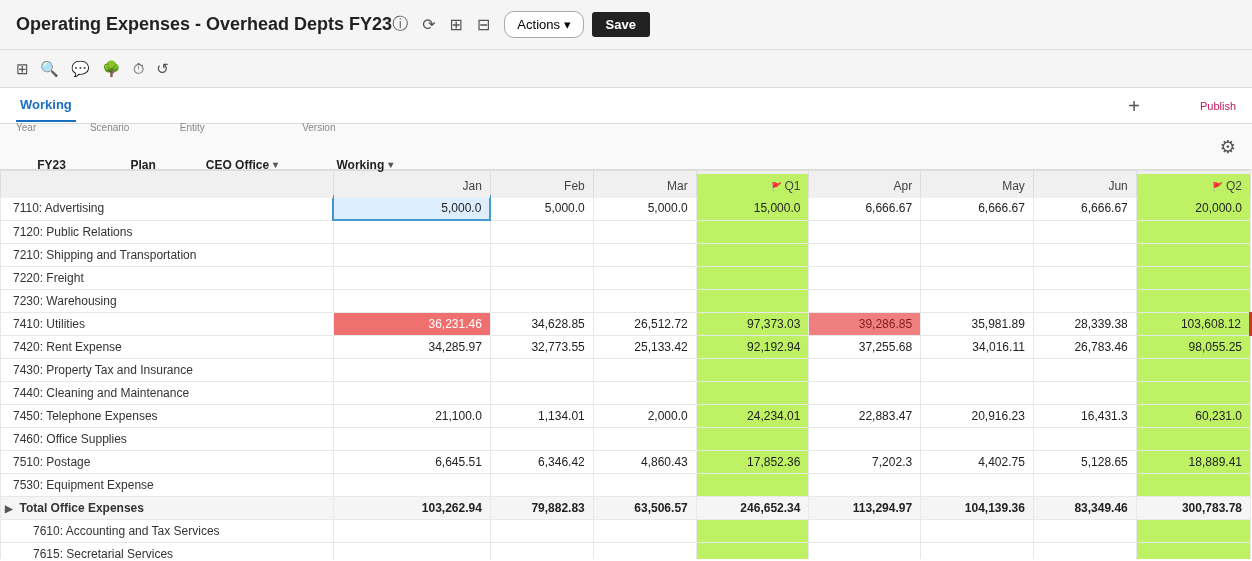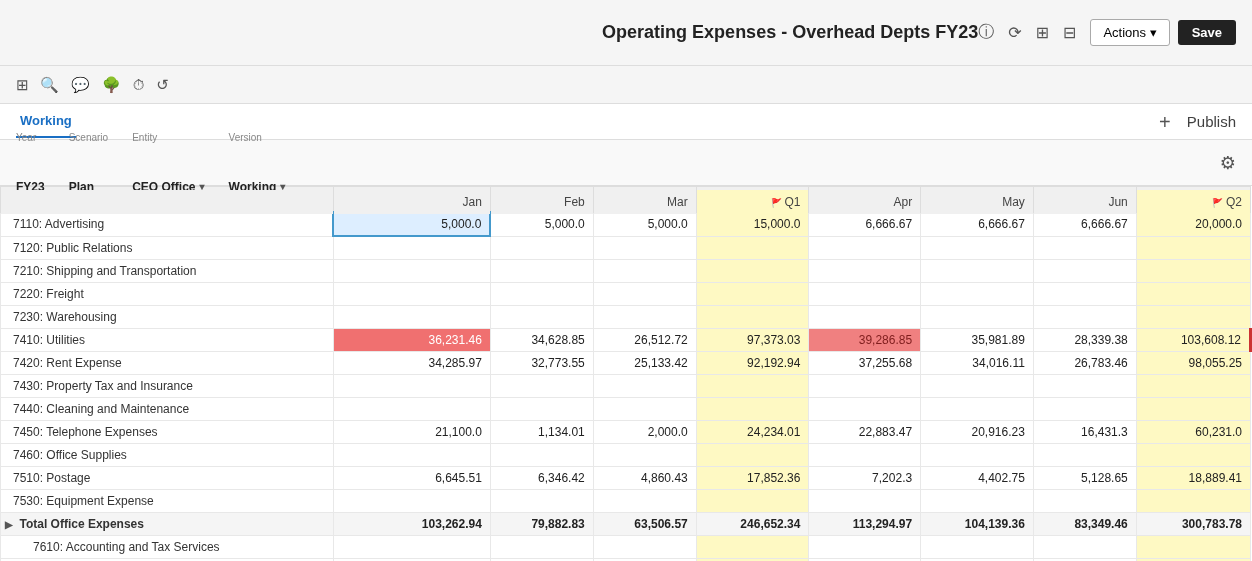--- a/index.html
+++ b/index.html
@@ -1,29 +1,29 @@
 <!DOCTYPE html>
 <html><head>
   <meta charset="utf-8">
   <style>
     * { box-sizing: border-box; margin: 0; padding: 0; }
     body { font-family: Arial, sans-serif; font-size: 12px; background: #fff; color: #333; width: 1252px; height: 561px; overflow: hidden; }
 
     
     .header {
-      display: flex; align-items: center; justify-content: flex-end;
-      padding: 8px 16px; background: #f5f5f5; border-bottom: 1px solid #ddd; height: 66px;
+      display: flex; align-items: center; justify-content: flex-start;
+      padding: 8px 16px; background: #f5f5f5; border-bottom: 1px solid #ddd; height: 50px;
     }
     .header-title { font-size: 18px; font-weight: bold; color: #222; }
     .header-icons { display: flex; align-items: center; gap: 14px; }
     .header-icon { font-size: 16px; color: #555; cursor: pointer; }
     .header-actions { display: flex; gap: 8px; align-items: center; }
     .btn-actions {
       border: 1px solid #aaa; background: #fff; padding: 5px 12px; font-size: 13px;
-      cursor: pointer; border-radius: 3px; display: flex; align-items: center; gap: 4px;
+      cursor: pointer; border-radius: 10px; display: flex; align-items: center; gap: 4px;
     }
     .btn-save {
       background: #222; color: #fff; border: none; padding: 5px 14px;
       font-size: 13px; cursor: pointer; border-radius: 3px; font-weight: bold;
     }
 
     
     .toolbar {
       display: flex; align-items: center; gap: 12px;
       padding: 6px 16px; background: #f5f5f5; border-bottom: 1px solid #ddd; height: 38px;
@@ -34,29 +34,29 @@
     .tab-area {
       display: flex; align-items: center; justify-content: space-between;
       padding: 0 16px; border-bottom: 1px solid #ddd; height: 36px; background: #fff;
     }
     .tab-item {
       font-size: 13px; font-weight: bold; color: #1a6fc4;
       border-bottom: 2px solid #1a6fc4; padding: 8px 4px; cursor: pointer;
     }
     .tab-right { display: flex; align-items: center; gap: 16px; }
     .tab-add { font-size: 20px; color: #555; cursor: pointer; line-height: 1; }
-    .tab-publish { font-size: 15px; color: #404040; cursor: pointer; }
+    .tab-publish { font-size: 11px; color: #be185d; cursor: pointer; margin-left: 44px; }
 
     
     .filters-row {
       display: flex; align-items: center; gap: 24px;
       padding: 6px 16px; background: #f9f9f9; border-bottom: 1px solid #ddd;
       height: 46px; position: relative;
     }
-    .filter-group { display: flex; flex-direction: column; gap: 1px; }
+    .filter-group { display: flex; flex-direction: row; gap: 1px; }
     .filter-label { font-size: 10px; color: #888; }
     .filter-value { font-size: 12px; font-weight: bold; color: #222; display: flex; align-items: center; gap: 4px; margin-top: 36px; }
     .filter-dropdown { font-size: 10px; color: #555; cursor: pointer; }
     .gear-icon { position: absolute; right: 16px; top: 50%; transform: translateY(-50%); font-size: 18px; color: #555; cursor: pointer; }
 
     
     .table-container { overflow: auto; height: calc(561px - 50px - 38px - 36px - 46px - 2px); }
 
     
     table { border-collapse: collapse; width: 100%; min-width: 1200px; }
@@ -68,21 +68,21 @@
     thead th.label-col { text-align: left; min-width: 220px; }
     tbody tr { border-bottom: 1px solid #eee; }
     tbody td { border: 1px solid #e8e8e8; padding: 4px 8px; font-size: 12px; color: #222; text-align: right; white-space: nowrap; }
     tbody td.label-cell { text-align: left; color: #333; padding-left: 12px; margin-top: 39px; }
     tbody td.indent { padding-left: 32px; }
     .total-row td { font-weight: bold; background: #f5f5f5; }
     .total-row td.label-cell { padding-left: 4px; }
     .cell-highlighted-blue { background: #ddeeff; border: 2px solid #4499cc !important; }
     .cell-red { background: #f07070; color: #fff; padding-left: 45px; }
     .cell-red-light { background: #f08080; color: #7f1d1d; }
-    .q-col { background: #fef9c3; }
+    .q-col { background: #bef264; }
     .flag-icon { font-size: 9px; color: #c44; margin-right: 2px; }
     .triangle-collapse { margin-right: 4px; color: #555; font-size: 10px; cursor: pointer; }
   </style>
 </head>
 <body>
 
 <div class="header">
   <span class="header-title">Operating Expenses - Overhead Depts FY23</span>
   <div class="header-icons">
     <span class="header-icon" title="Info">ⓘ</span>

